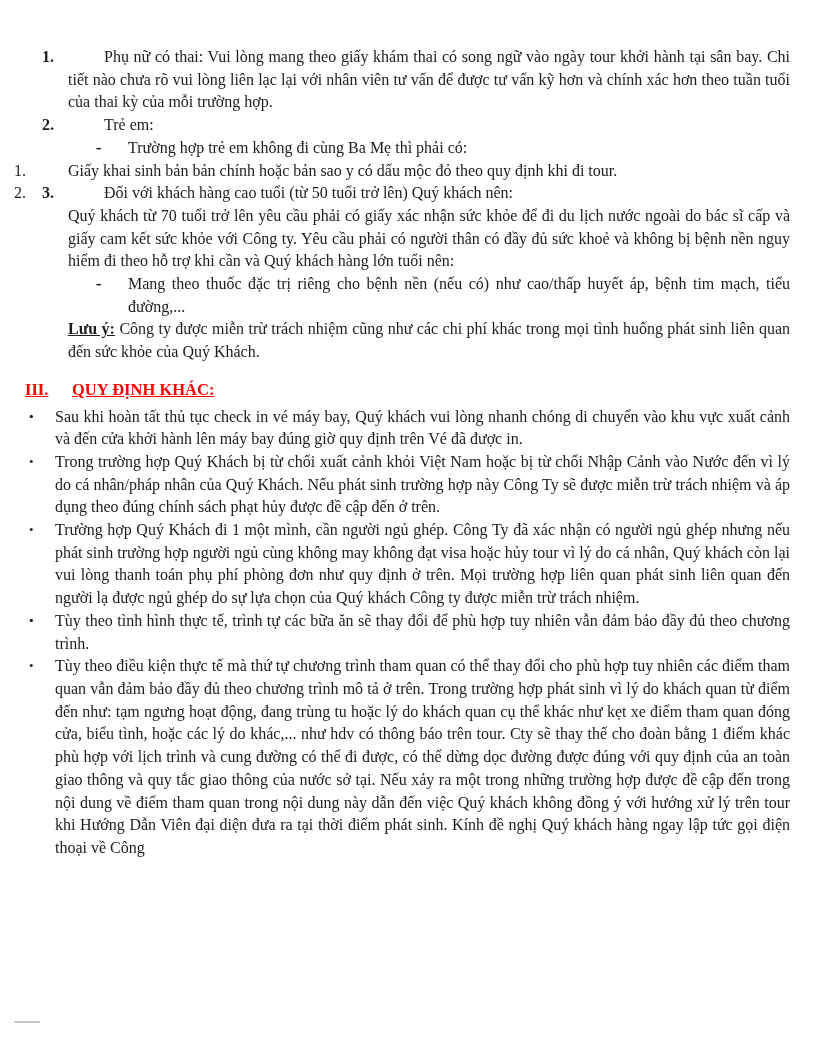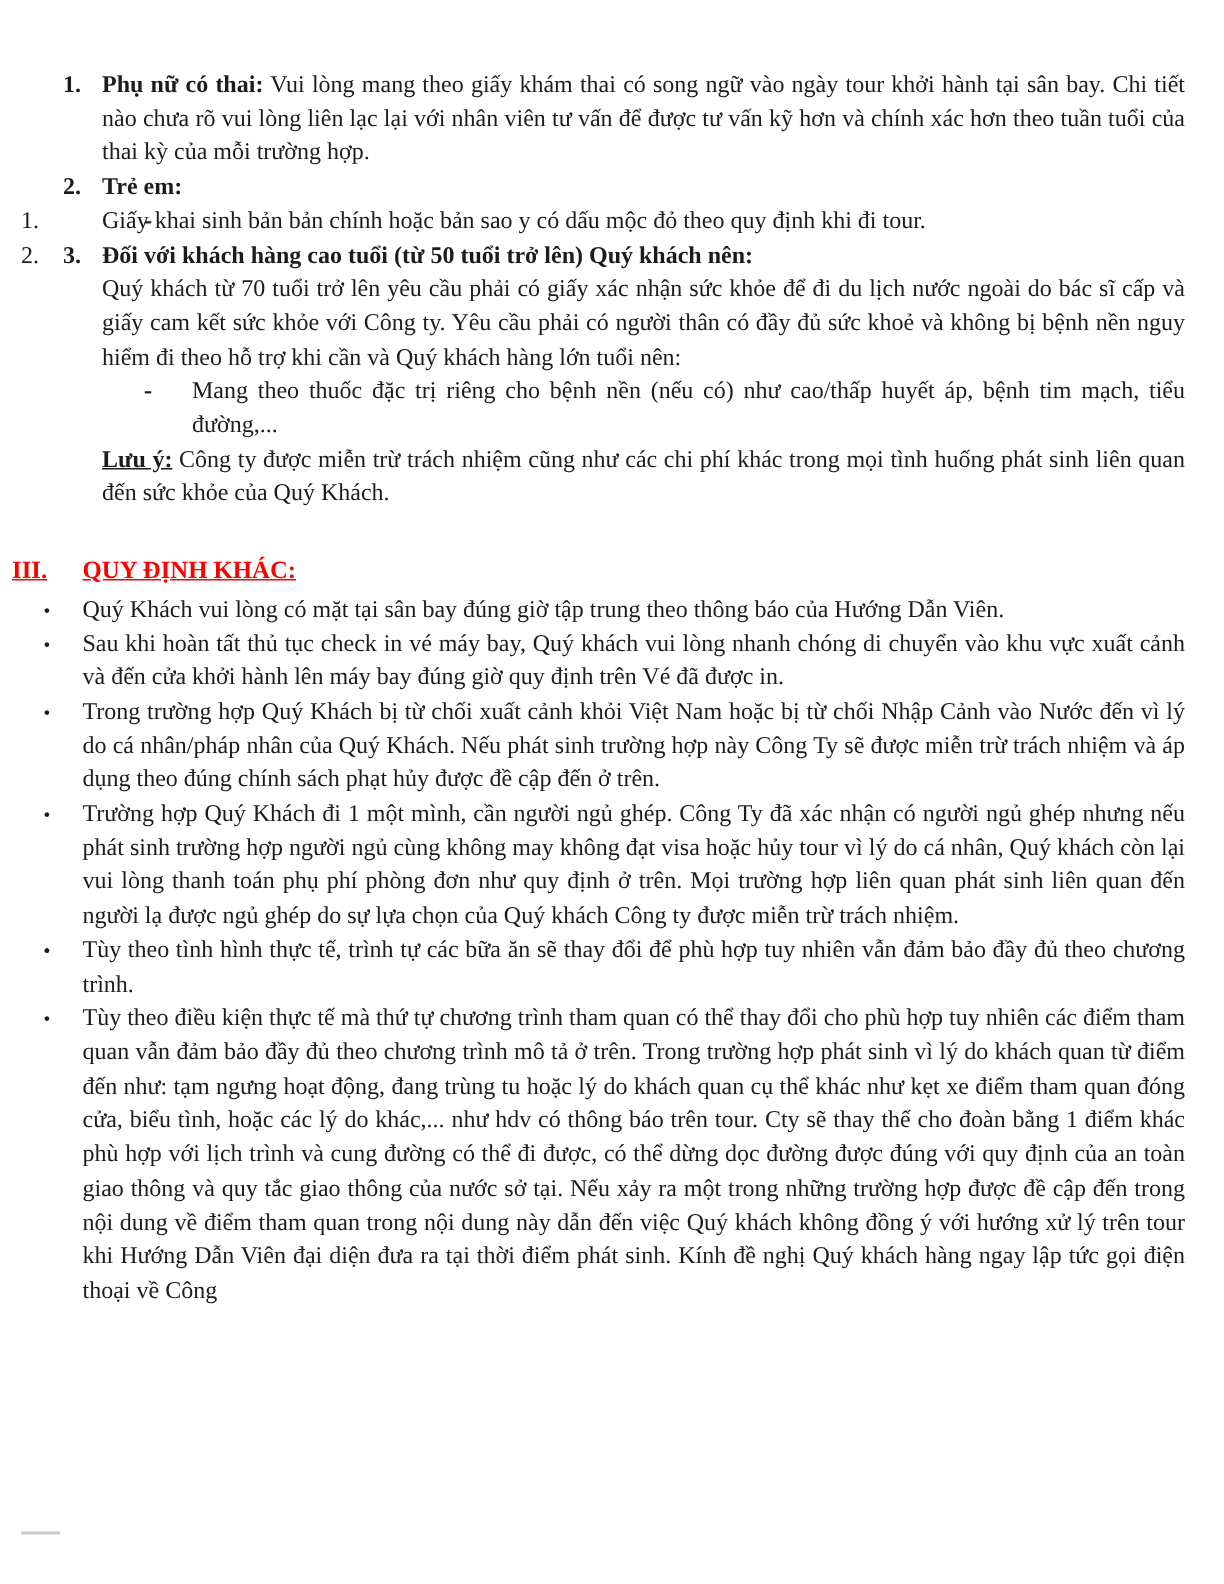--- a/index.html
+++ b/index.html
@@ -37,27 +37,27 @@
   .sub-item > .num { position:absolute; left:14px; top:0; font-weight:400; }
 
   
   .dash-item { position:relative; padding-left:128px; }
   .dash-item > .dash { position:absolute; left:96px; top:0; }
 
   
   .bullet-item { position:relative; padding-left:55px; }
   .bullet-item > .bullet { position:absolute; left:29px; top:0; font-size:13px; }
 
-  .lead { font-weight:700; }
+  .lead { font-weight:400;margin-left:36px; }
   .note-lead { font-weight:700; text-decoration:underline;margin-top:32px; }
 
   .sec-heading {
-    margin-top:28px;
+    margin-top:15px;
     margin-bottom:4px;
-    padding-left:8px;
+    padding-left:25px;
     color:#ff0000;
     font-weight:700;
     font-size:16.5px;
   }
   .sec-heading .sec-num { display:inline-block; width:47px; text-decoration:underline; }
   .sec-heading .sec-title { text-decoration:underline; }
 
   .footnote-divider {
     position:absolute;
     left:14px;
@@ -81,20 +81,21 @@
 
     <div class="main-item para">
       <span class="num">2.</span>
       <span class="lead">Trẻ em:</span>
     </div>
     <div class="dash-item para">
       <span class="dash">-</span>
     </div>
     <div class="dash-item para">
       <span class="dash">-</span>
+      <span>Trường hợp trẻ em không đi cùng Ba Mẹ thì phải có:</span>
     </div>
 
     <div class="sub-item para">
       <span class="num">1.</span>
       <span>Giấy khai sinh bản bản chính hoặc bản sao y có dấu mộc đỏ theo quy định khi đi tour.</span>
     </div>
     <div class="sub-item para">
       <span class="num">2.</span>
     </div>
 
@@ -117,21 +118,20 @@
       <span class="note-lead">Lưu ý:</span>
       <span>Công ty được miễn trừ trách nhiệm cũng như các chi phí khác trong mọi tình huống phát sinh liên quan đến sức khỏe của Quý Khách.</span>
     </div>
 
     <div class="sec-heading">
       <span class="sec-num">III.</span><span class="sec-title">QUY ĐỊNH KHÁC:</span>
     </div>
 
     <div class="bullet-item para">
       <span class="bullet">•</span>
-      <span>Quý Khách vui lòng có mặt tại sân bay đúng giờ tập trung theo thông báo của Hướng Dẫn Viên.</span>
     </div>
     <div class="bullet-item para">
       <span class="bullet">•</span>
       <span>Sau khi hoàn tất thủ tục check in vé máy bay, Quý khách vui lòng nhanh chóng di chuyển vào khu vực xuất cảnh và đến cửa khởi hành lên máy bay đúng giờ quy định trên Vé đã được in.</span>
     </div>
     <div class="bullet-item para">
       <span class="bullet">•</span>
       <span>Trong trường hợp Quý Khách bị từ chối xuất cảnh khỏi Việt Nam hoặc bị từ chối Nhập Cảnh vào Nước đến vì lý do cá nhân/pháp nhân của Quý Khách. Nếu phát sinh trường hợp này Công Ty sẽ được miễn trừ trách nhiệm và áp dụng theo đúng chính sách phạt hủy được đề cập đến ở trên.</span>
     </div>
     <div class="bullet-item para">

